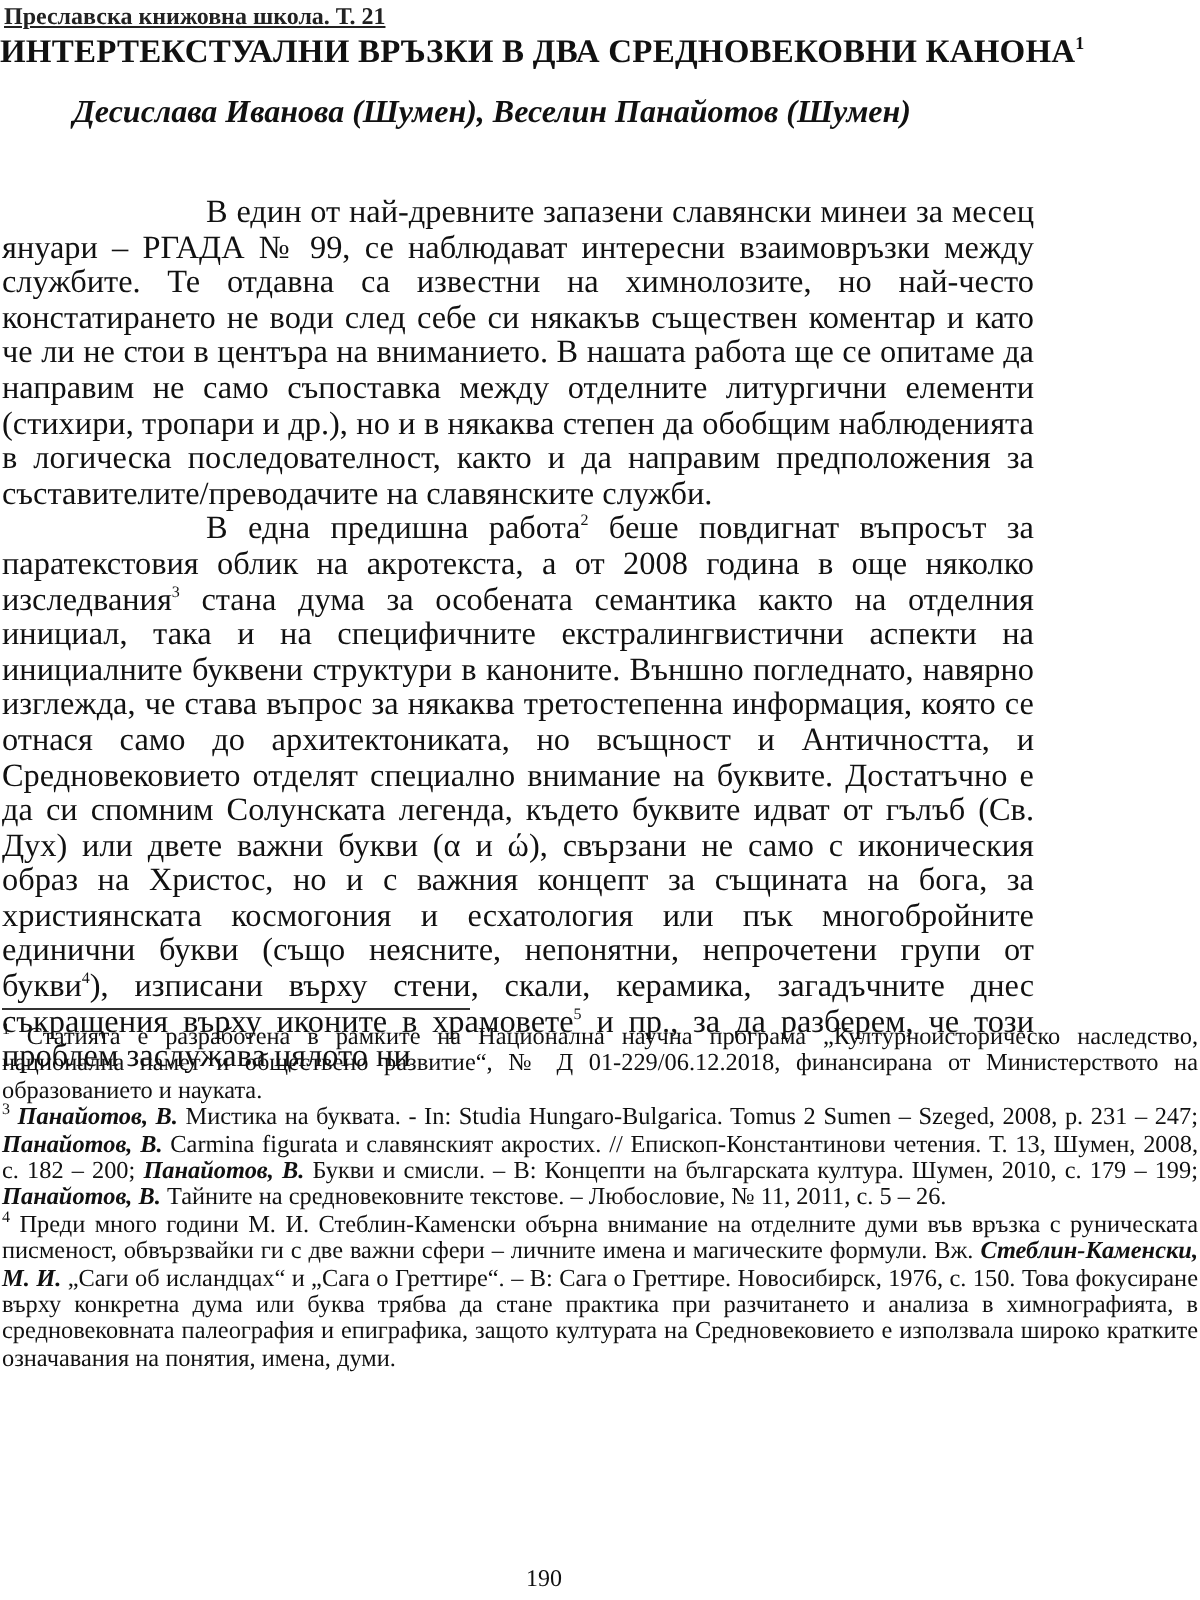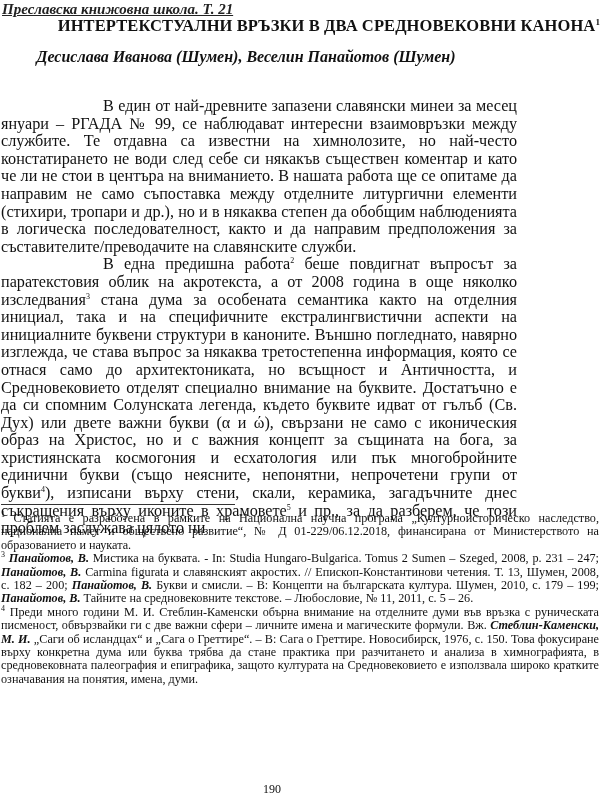--- a/index.html
+++ b/index.html
@@ -2,25 +2,25 @@
 <html><head>
 <meta charset="utf-8">
 <style>
   html, body { margin: 0; padding: 0; background: #ffffff; }
   body {
     width: 600px; height: 800px; overflow: hidden; position: relative;
     font-family: "Liberation Serif", "DejaVu Serif", serif; color: #111;
   }
   .running-head {
     position: absolute; left: 2px; top: 1px;
-    font-size: 15px; font-style: italic; font-weight: bold;
+    font-size: 12px; font-weight: bold;
     text-decoration: underline; color: #222;
   }
   .title {
-    position: absolute; left: 0; top: 16px; width: 600px; text-align: right;
+    position: absolute; left: 0; top: 16px; width: 600px; text-align: left;
     font-size: 16.5px; font-weight: bold; letter-spacing: 0.1px; white-space: nowrap;
   }
   .title sup { font-size: 9px; vertical-align: super; line-height: 0; }
   .authors {
     position: absolute; left: 0; top: 48px; width: 492px; text-align: center;
     font-size: 16px; font-weight: bold; font-style: italic;
   }
   .body-text {
     position: absolute; left: 1px; top: 98px; width: 516px;
     font-size: 16.2px; line-height: 17.6px; text-align: justify;

